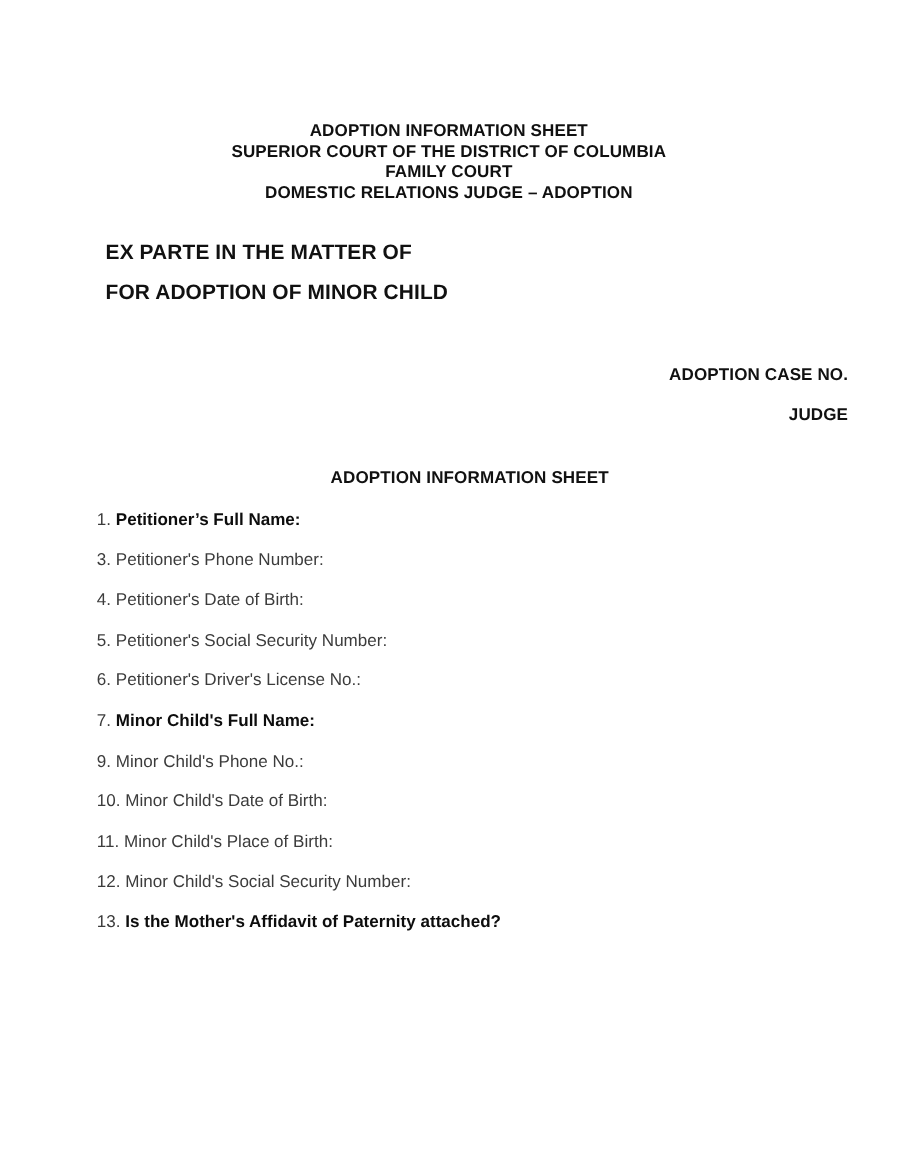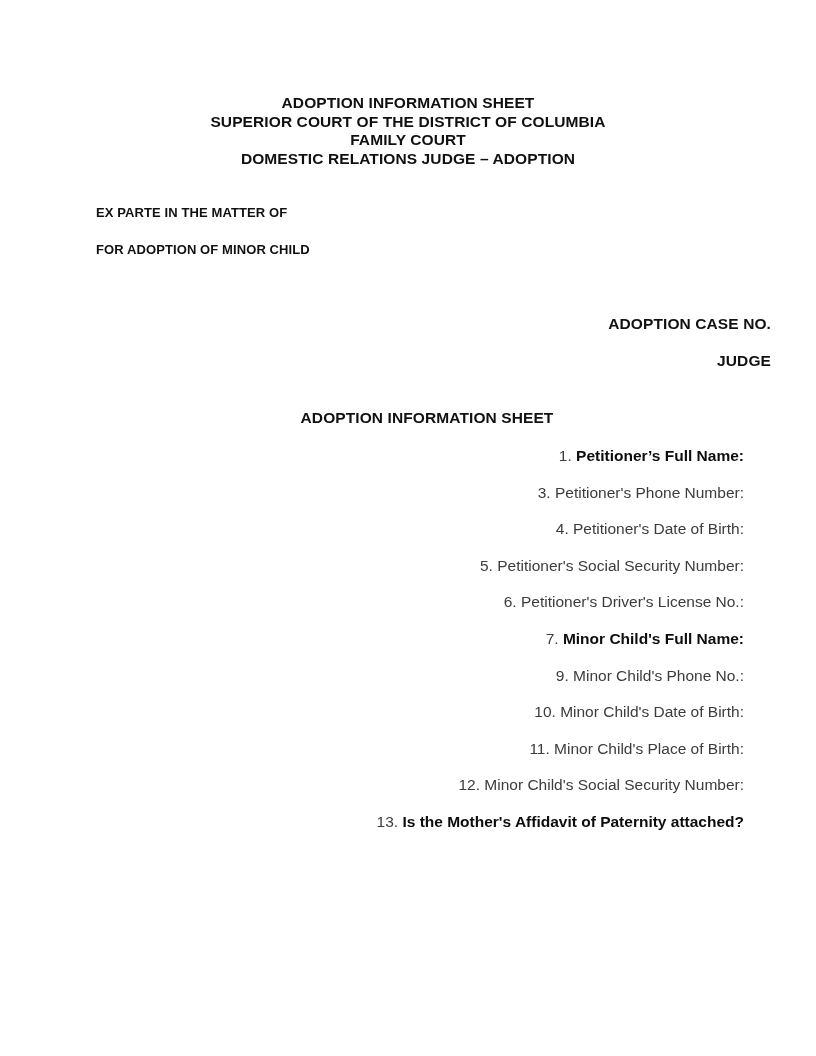--- a/index.html
+++ b/index.html
@@ -6,21 +6,21 @@
   html, body {
     margin: 0;
     padding: 0;
     background: #ffffff;
   }
 
   .page {
     position: relative;
     width: 816px;
     height: 896px;
-    margin: 0 auto;
+    margin: 17px auto;
     background: #ffffff;
     font-family: "Liberation Sans", sans-serif;
     overflow: hidden;
     -webkit-font-smoothing: antialiased;
   }
 
   
   .header-block {
     position: absolute;
     left: 0;
@@ -38,21 +38,21 @@
   }
 
   
   .caption-block {
     position: absolute;
     left: 96px;
     top: 205px;
     width: 520px;
   }
   .caption-line {
-    font-size: 13px;
+    font-size: 19px;
     font-weight: bold;
     color: #111111;
     line-height: 16px;
     margin-bottom: 21px;
     letter-spacing: 0.1px;
     white-space: pre;
   }
 
   
   .court-col {
@@ -84,24 +84,23 @@
     font-size: 15.5px;
     font-weight: bold;
     color: #111111;
     letter-spacing: 0.1px;
     white-space: pre;
   }
 
   
   .form-list {
     position: absolute;
-    left: 104px;
+    left: 88px;
     top: 447px;
     width: 640px;
-    text-align: right;
   }
   .form-item {
     font-size: 15.5px;
     line-height: 18px;
     height: 18px;
     margin-bottom: 18.6px;
     white-space: pre;
     color: #3c3c3c;
     font-weight: normal;
   }

